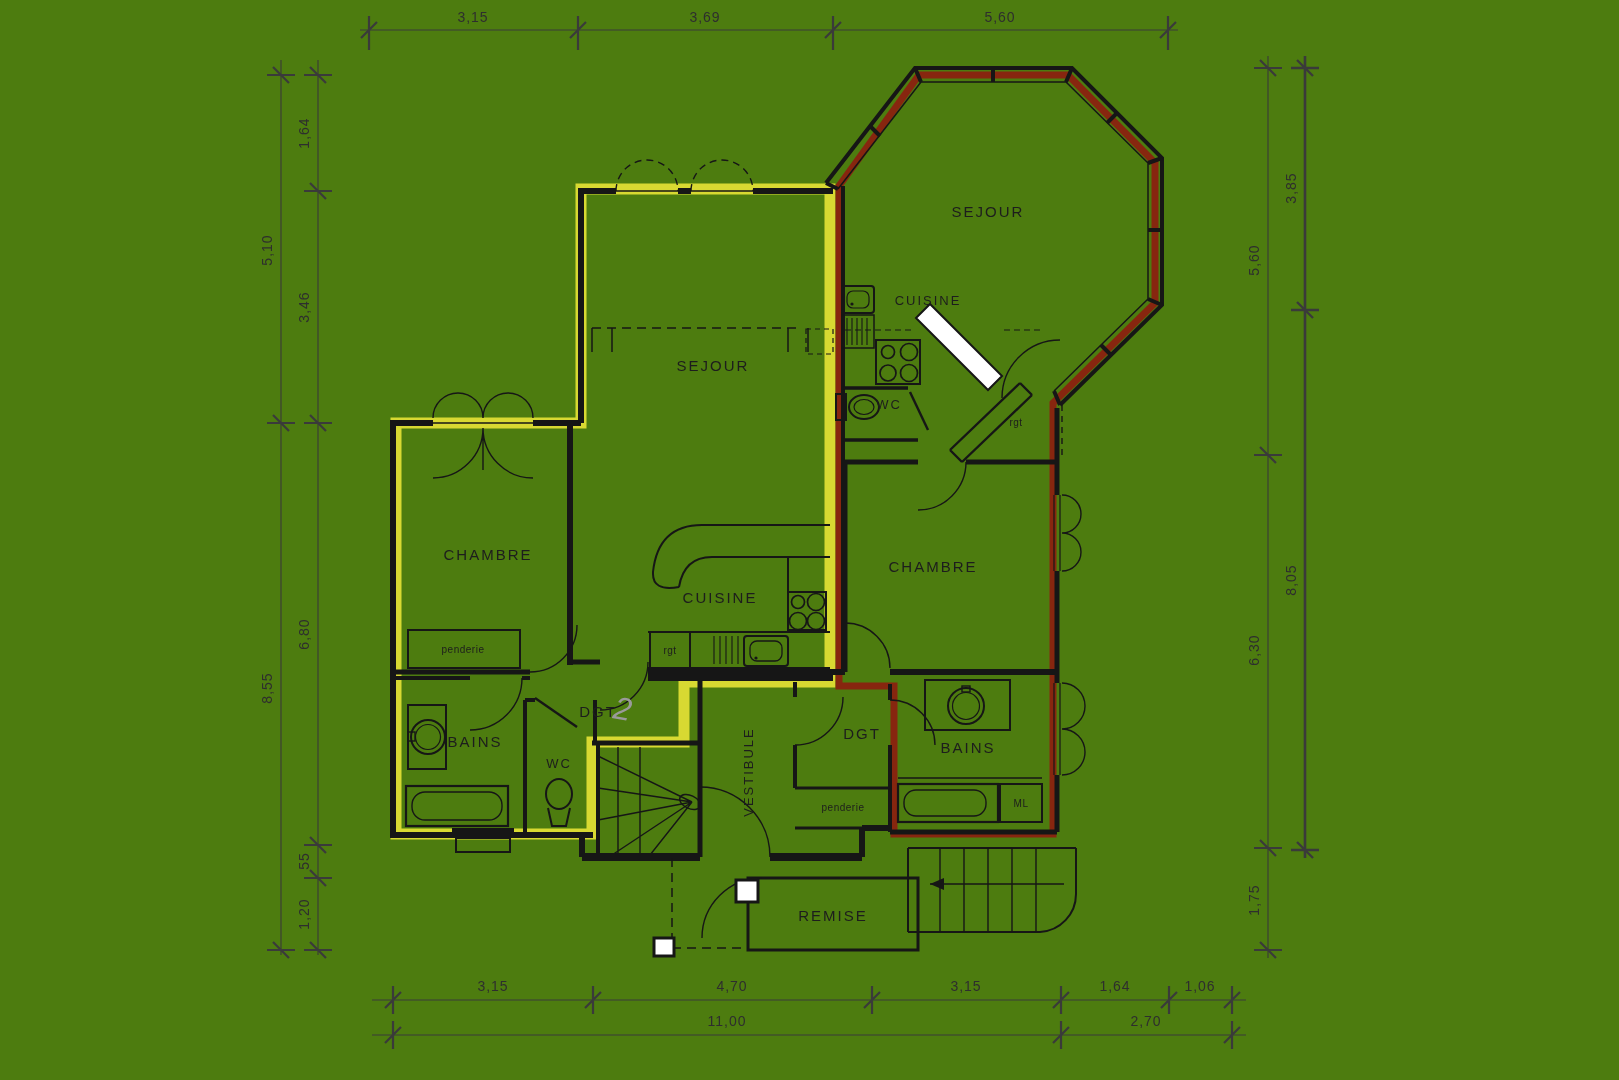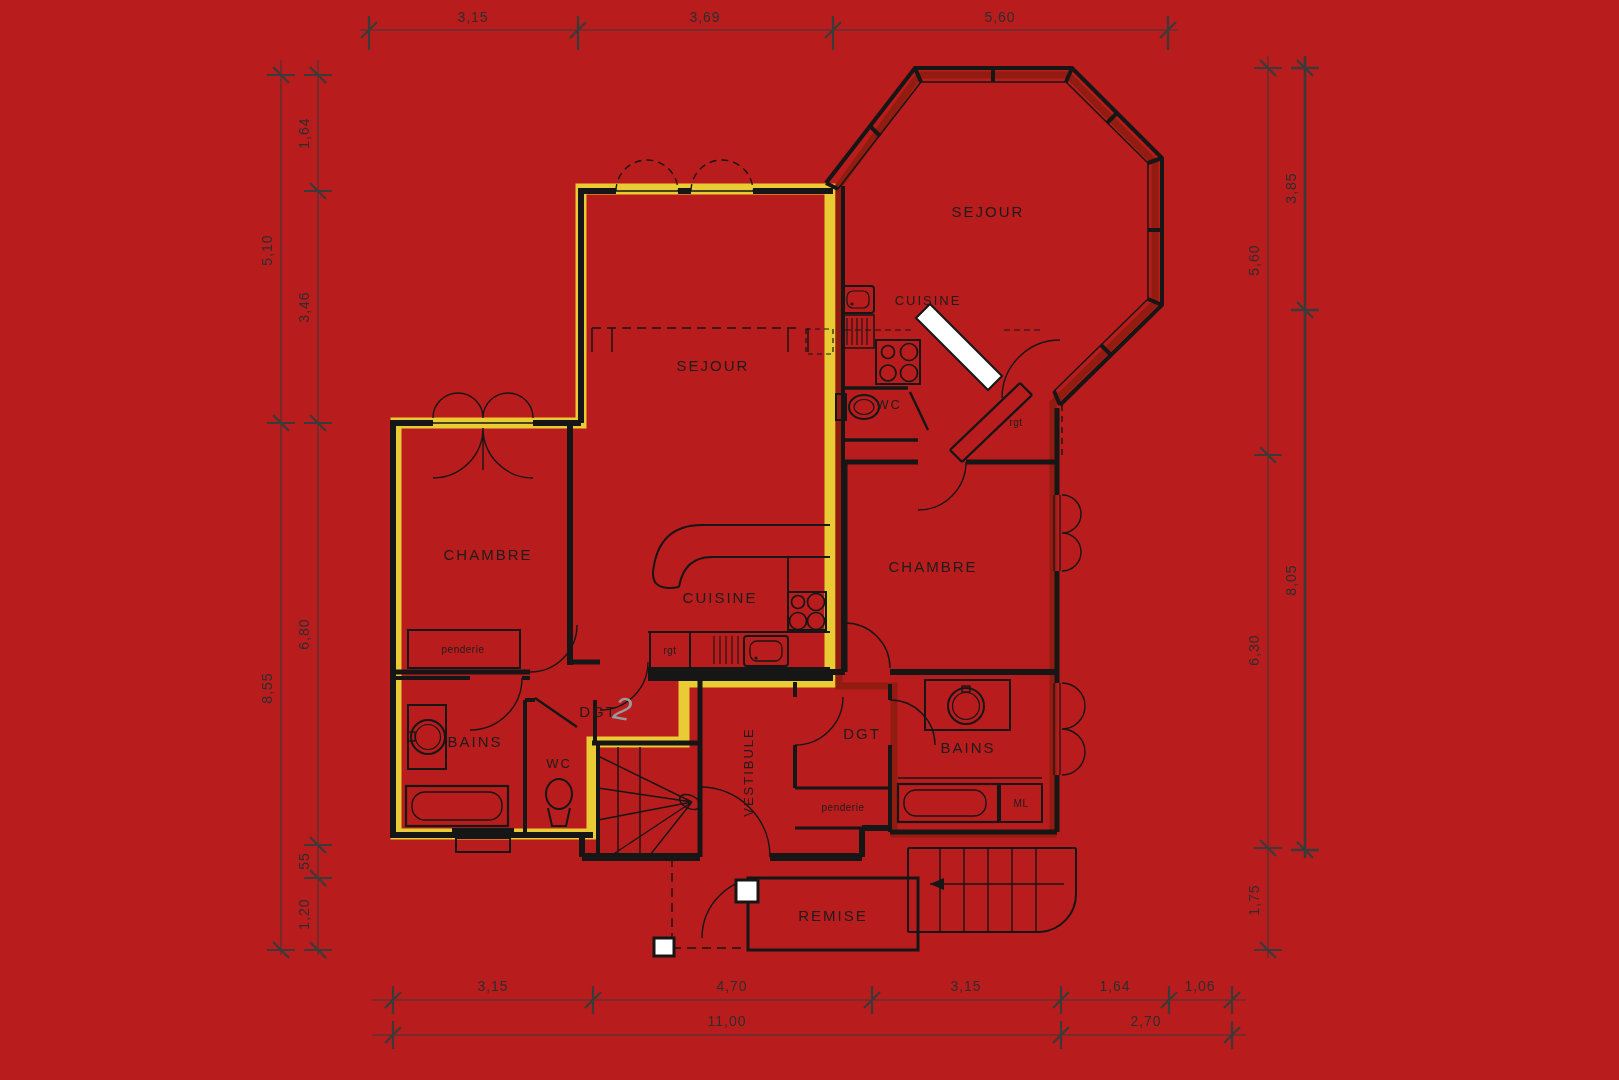--- a/index.html
+++ b/index.html
@@ -1,16 +1,16 @@
 <!DOCTYPE html>
 <html><head>
 <meta charset="utf-8">
 <style>
   html,body{margin:0;padding:0;background:#f6f5f1;}
-  .page{position:relative;width:1619px;height:1080px;background:#b91c1c;overflow:hidden;
+  .page{position:relative;width:1619px;height:1080px;background:#4d7c0f;overflow:hidden;
         font-family:"Liberation Sans",sans-serif;}
   svg text{font-family:"Liberation Sans",sans-serif;fill:#1d1d1d;}
   .room-lbl{font-size:15px;letter-spacing:2px;font-weight:500;}
   .small-lbl{font-size:10px;letter-spacing:.5px;}
   .dim-lbl{font-size:14px;fill:#2e2e2e;letter-spacing:1px;}
   .pencil{font-size:32px;fill:#9a9a9a;font-style:italic;}
 </style>
 </head>
 <body>
 

